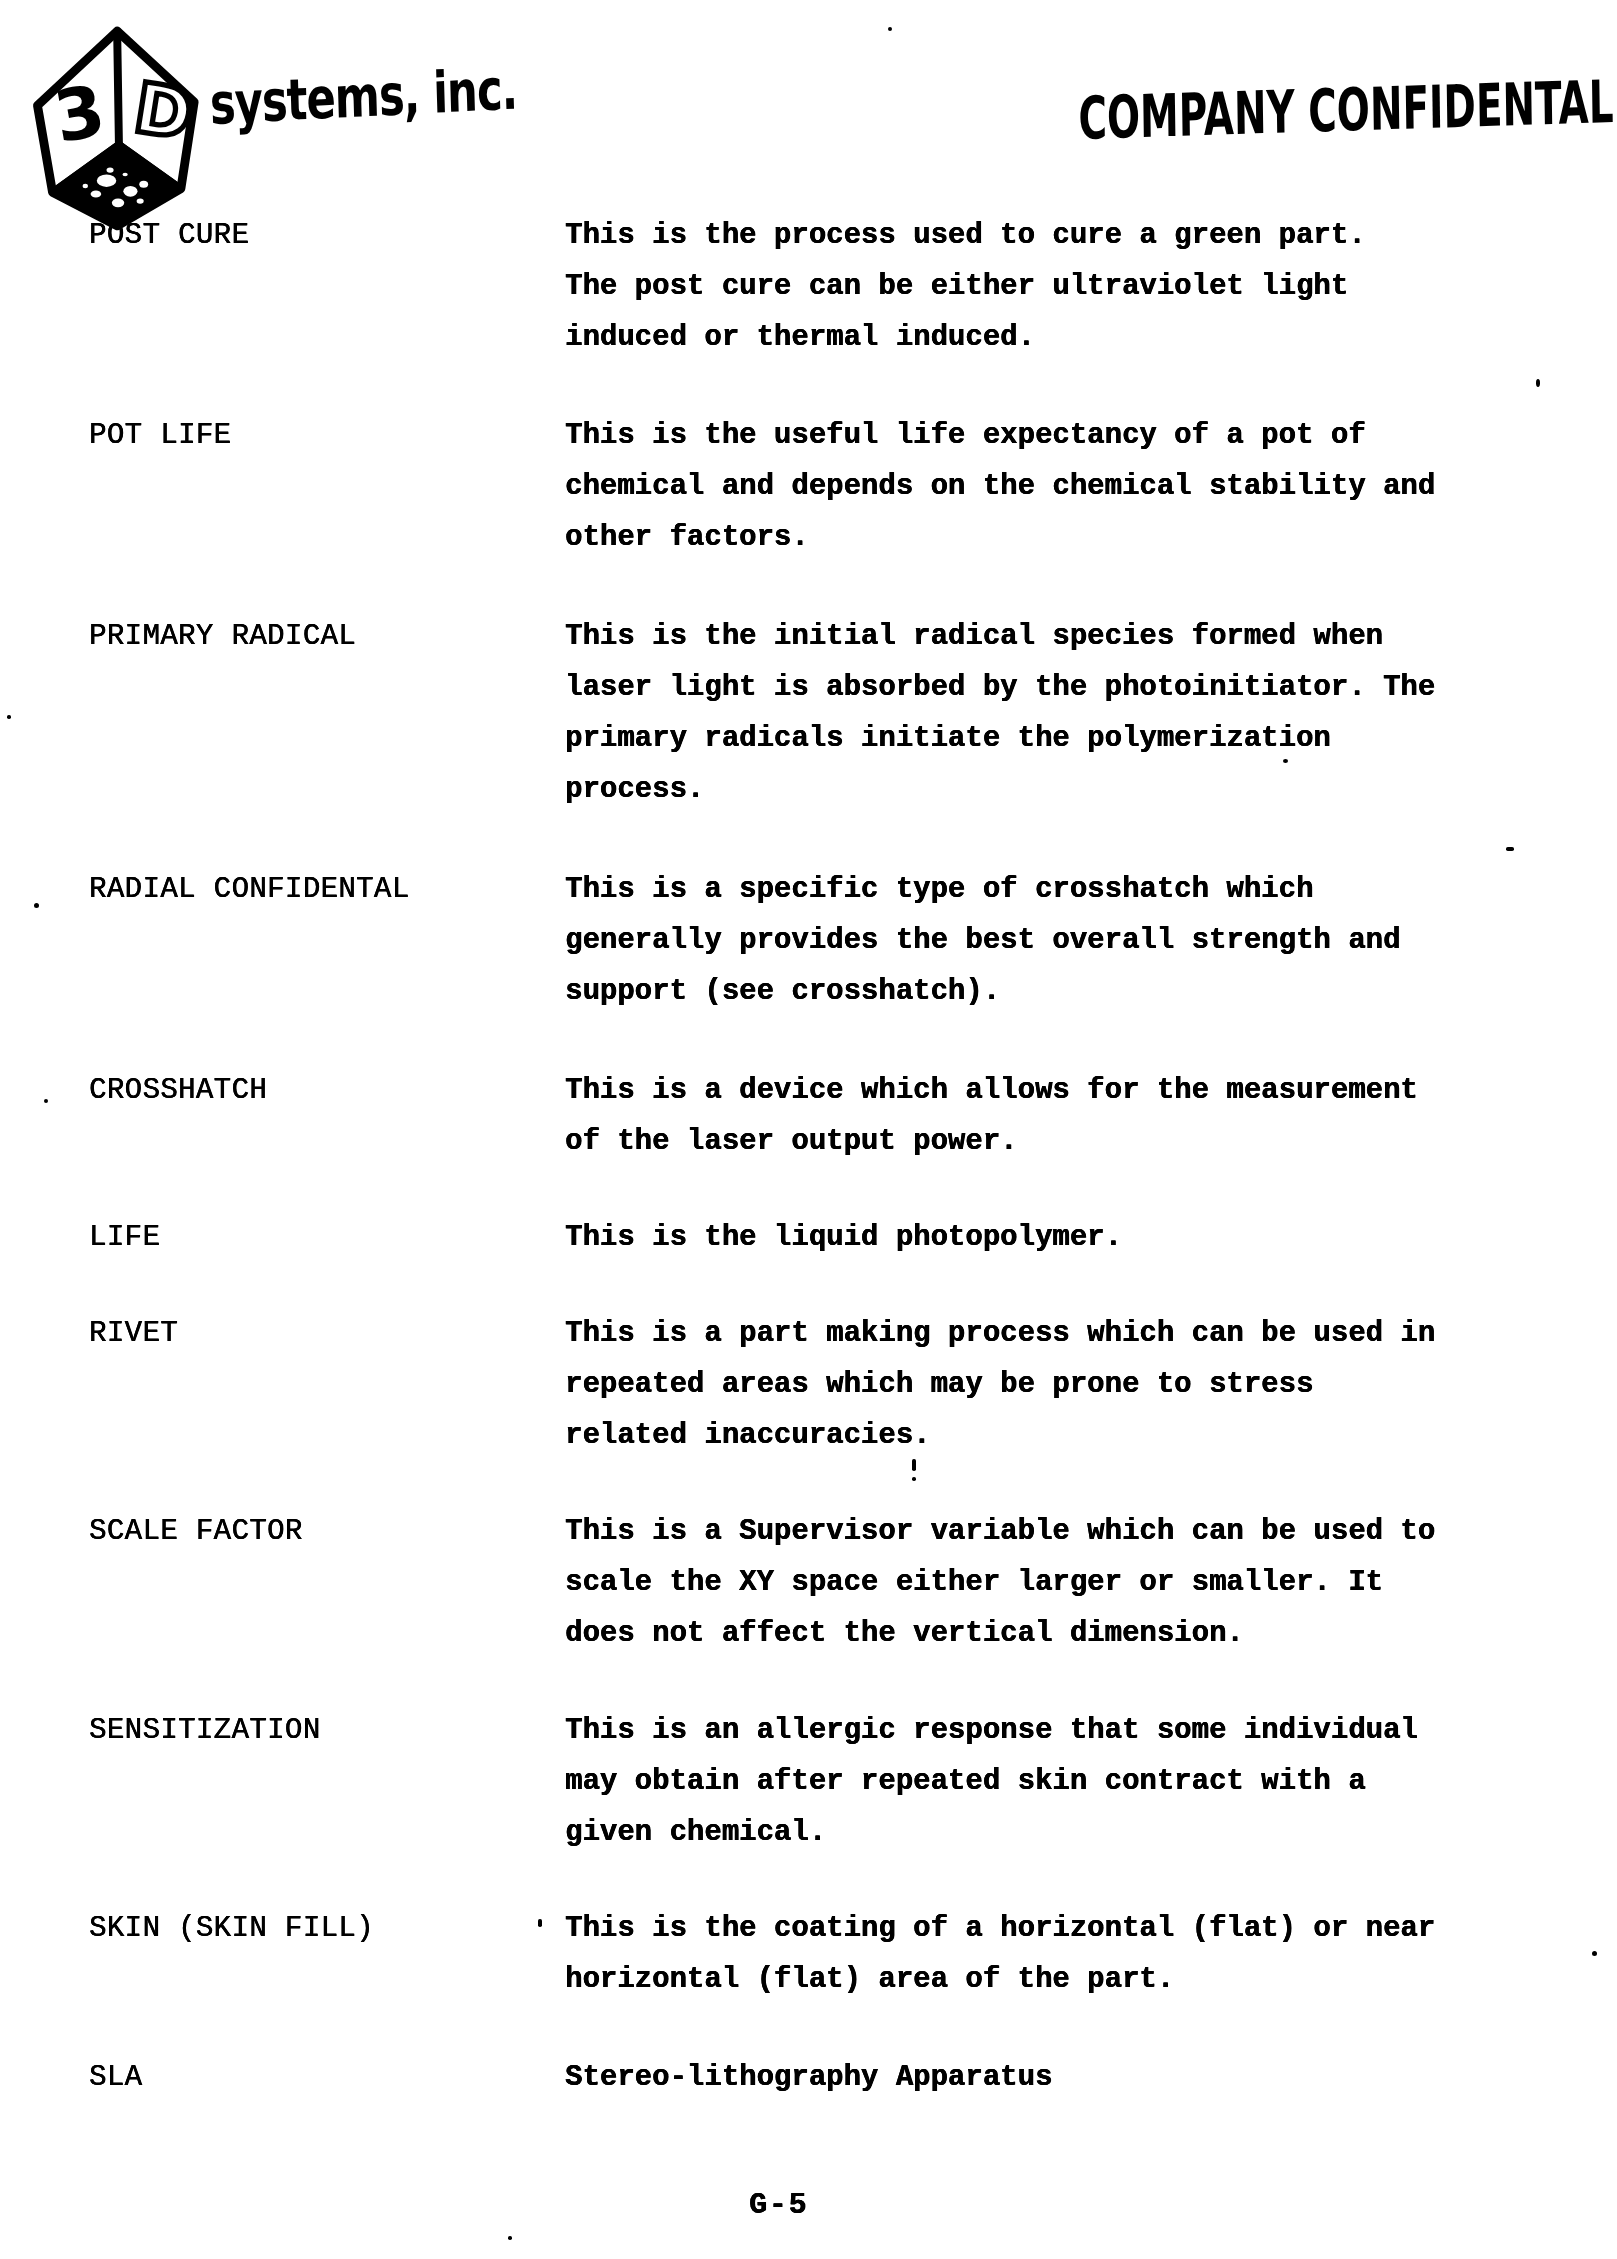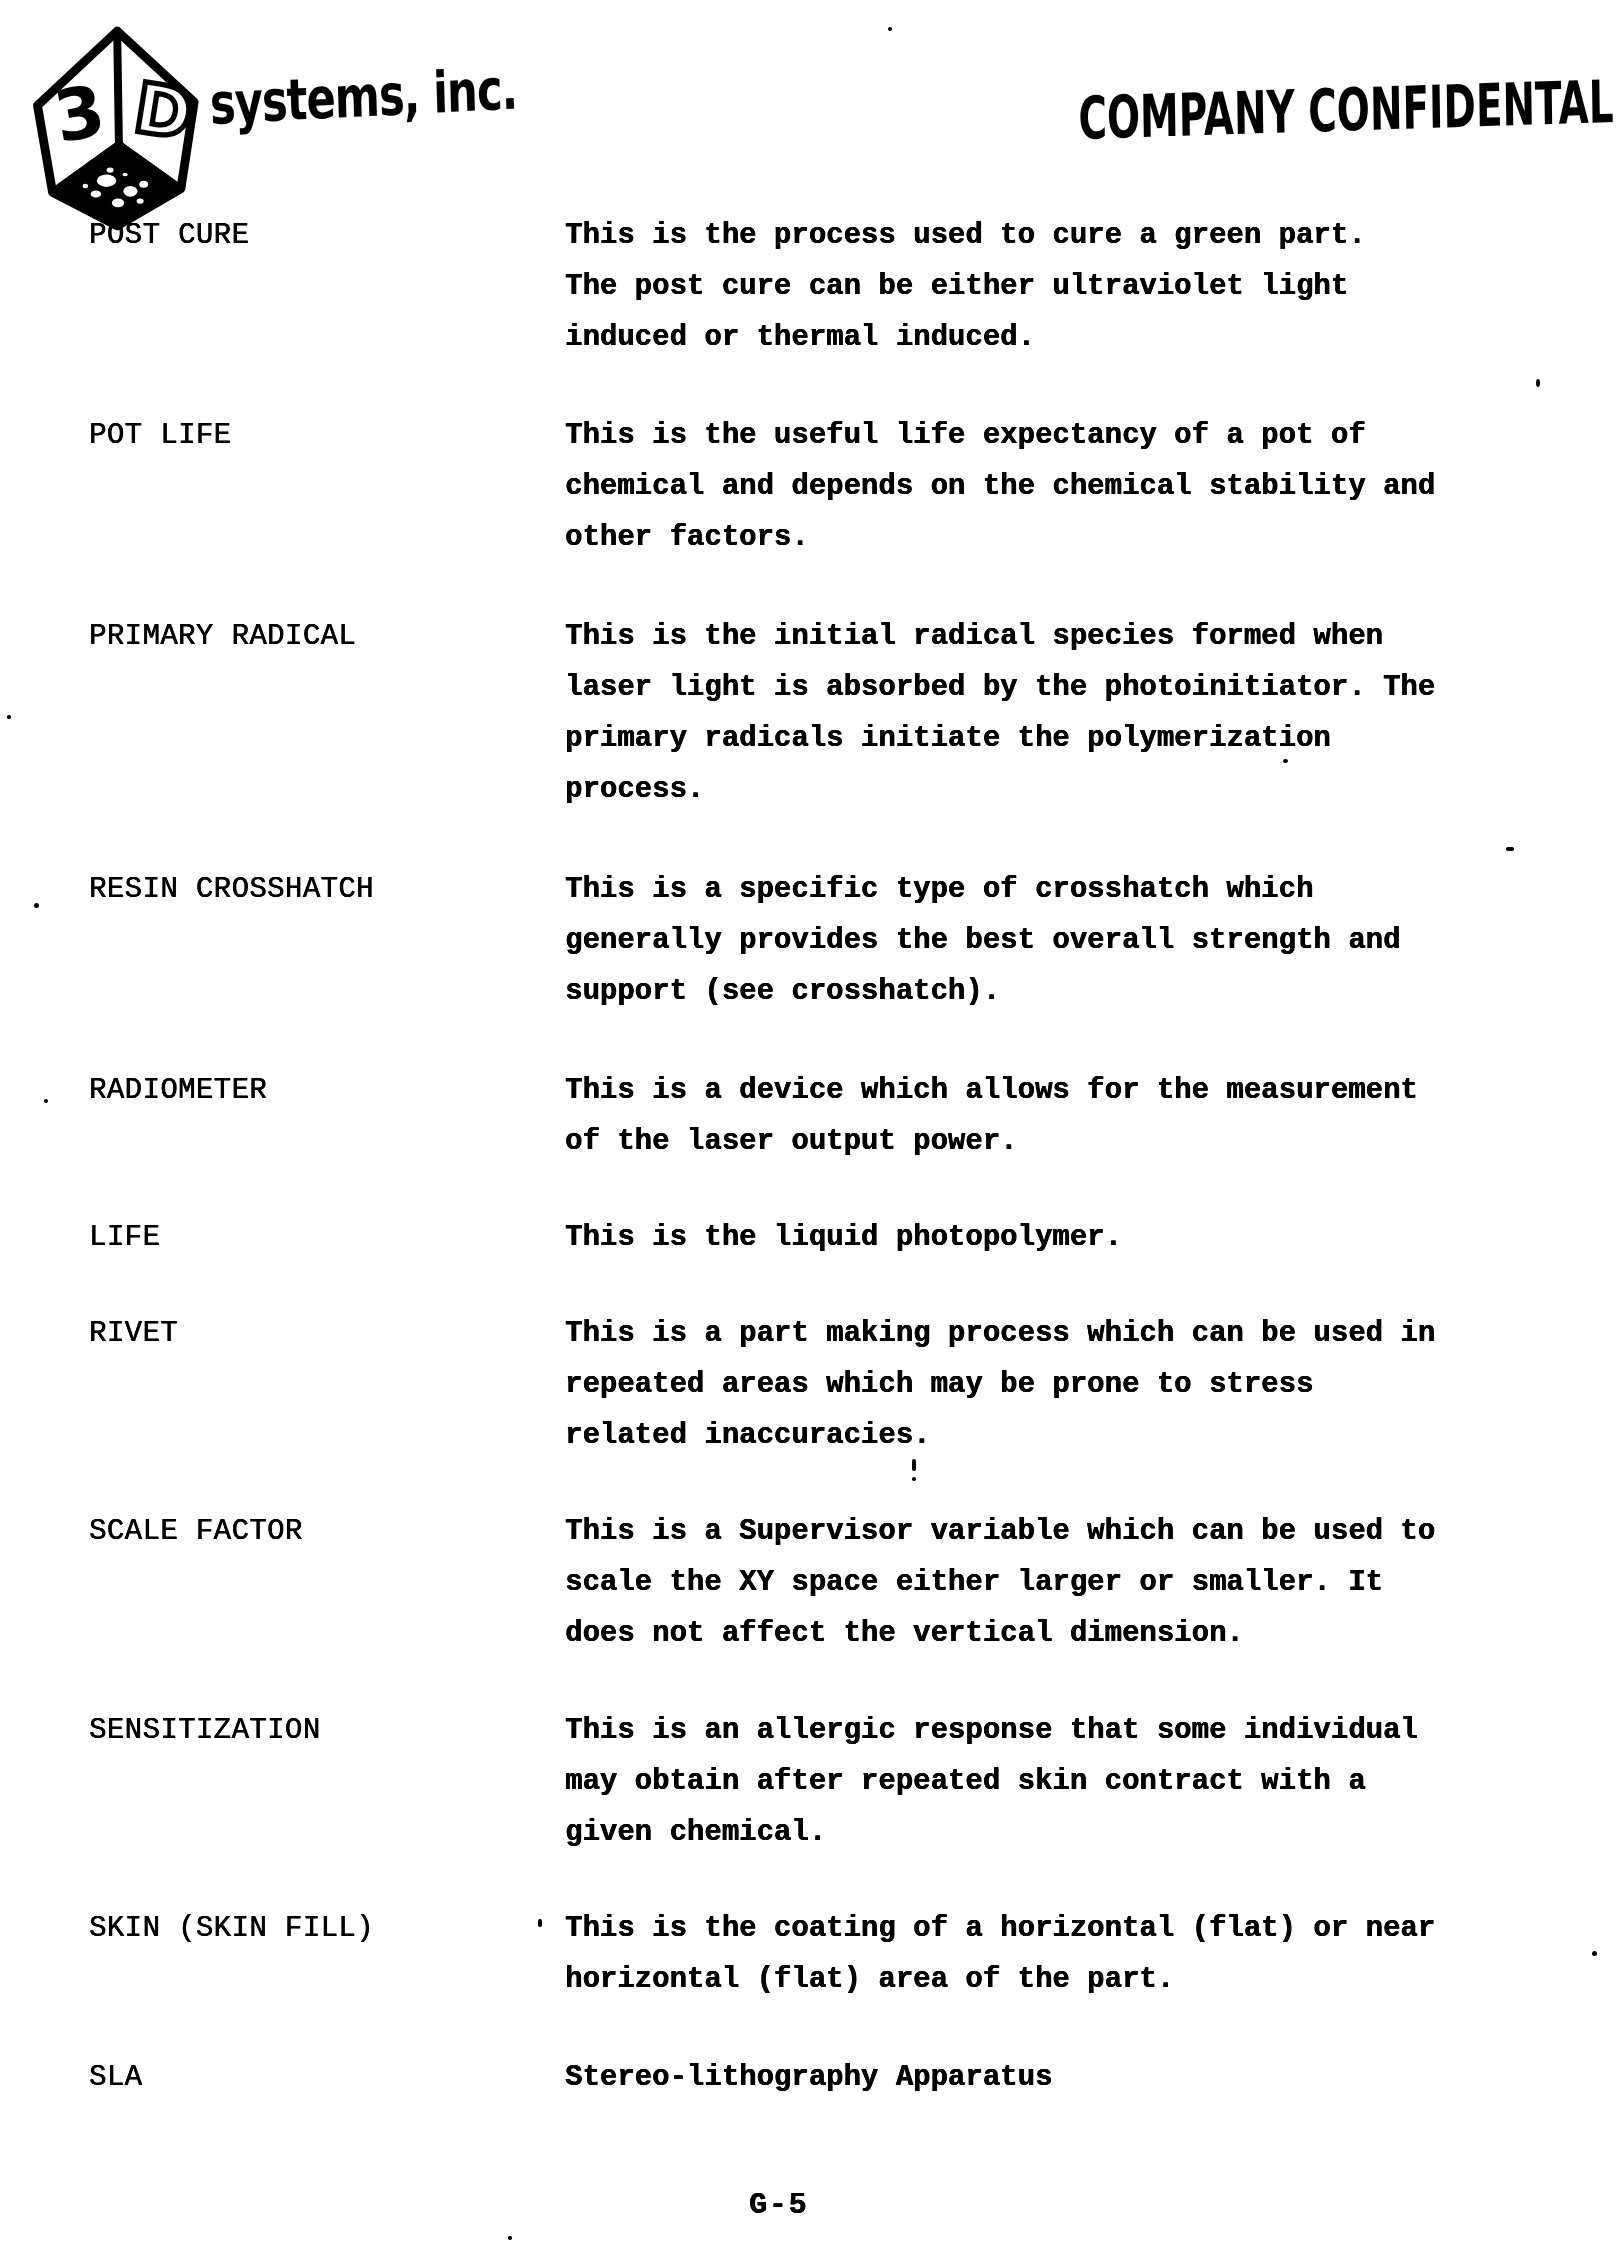--- a/index.html
+++ b/index.html
@@ -99,28 +99,28 @@
 
   <div class="entry" style="top:611px">
     <div class="term">PRIMARY RADICAL</div>
     <div class="def">This is the initial radical species formed when
 laser light is absorbed by the photoinitiator. The
 primary radicals initiate the polymerization
 process.</div>
   </div>
 
   <div class="entry" style="top:864px">
-    <div class="term">RESIN CROSSHATCH</div>
+    <div class="term">RADIAL CONFIDENTAL</div>
     <div class="def">This is a specific type of crosshatch which
 generally provides the best overall strength and
 support (see crosshatch).</div>
   </div>
 
   <div class="entry" style="top:1065px">
-    <div class="term">RADIOMETER</div>
+    <div class="term">CROSSHATCH</div>
     <div class="def">This is a device which allows for the measurement
 of the laser output power.</div>
   </div>
 
   <div class="entry" style="top:1212px">
     <div class="term">LIFE</div>
     <div class="def">This is the liquid photopolymer.</div>
   </div>
 
   <div class="entry" style="top:1308px">

